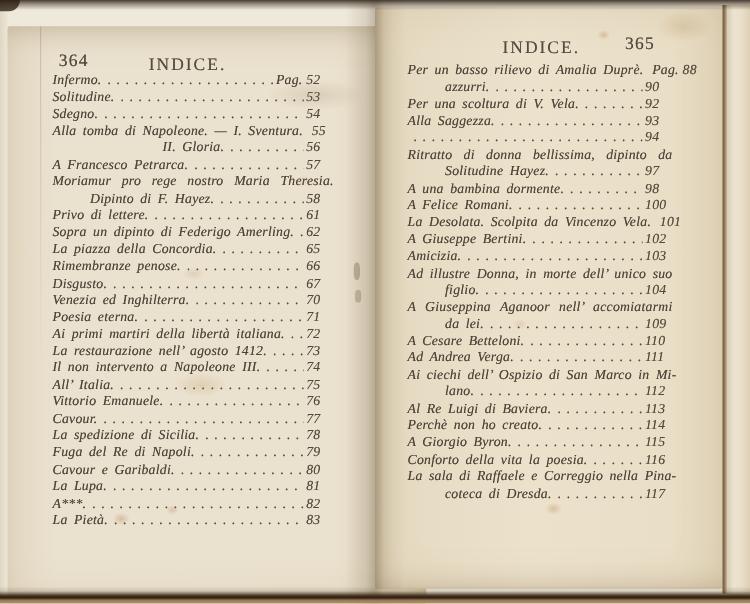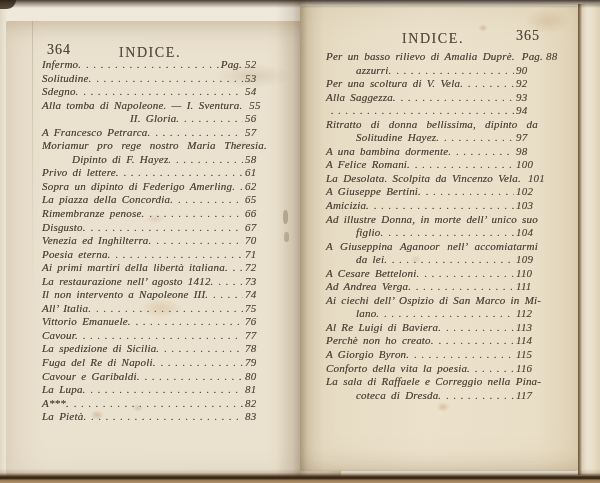--- a/index.html
+++ b/index.html
@@ -49,21 +49,21 @@
   .edge-left{
     position:absolute;z-index:0;top:0;bottom:0;left:0;width:7px;
     background:linear-gradient(90deg,#e0d6c2,#efe9dc);
   }
   
   .corner-num{
     position:absolute;font-size:14px;letter-spacing:1px;color:#50463a;
     text-shadow:0 0 .5px rgba(80,70,60,.6);
   }
   .page-left .corner-num{left:41px;top:21px;}
-  .page-right .corner-num{right:38px;top:22px;}
+  .page-right .corner-num{right:54px;top:22px;}
   .running-title{
     position:absolute;font-size:14px;letter-spacing:1.6px;color:#564b3f;
     text-shadow:0 0 .5px rgba(86,75,63,.55);
   }
   .page-left .running-title{left:144px;top:24px;transform:translateX(-50%);}
   .page-right .running-title{left:133px;top:25px;transform:translateX(-50%);}
   
   .entries{
     position:absolute;font-size:11px;line-height:13.55px;
     letter-spacing:.2px;word-spacing:2.2px;

